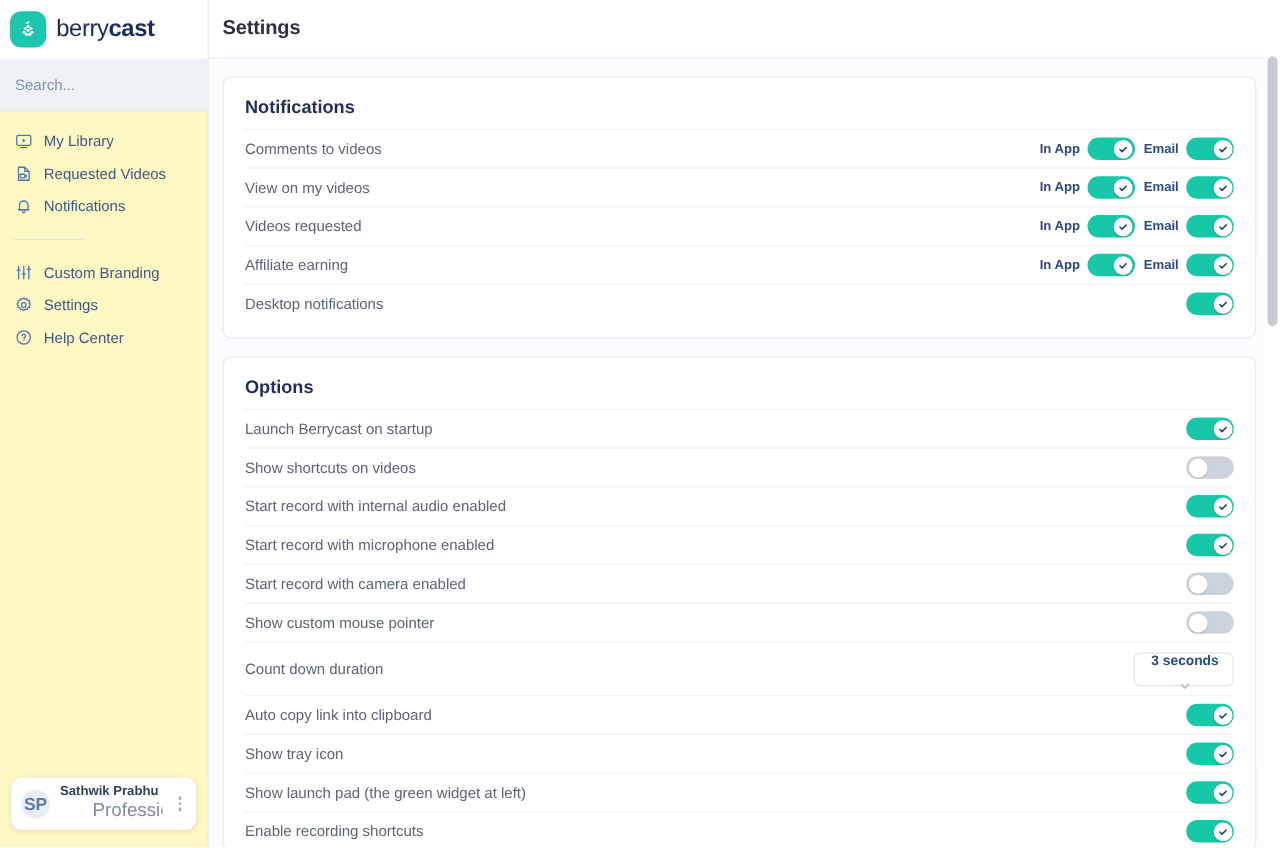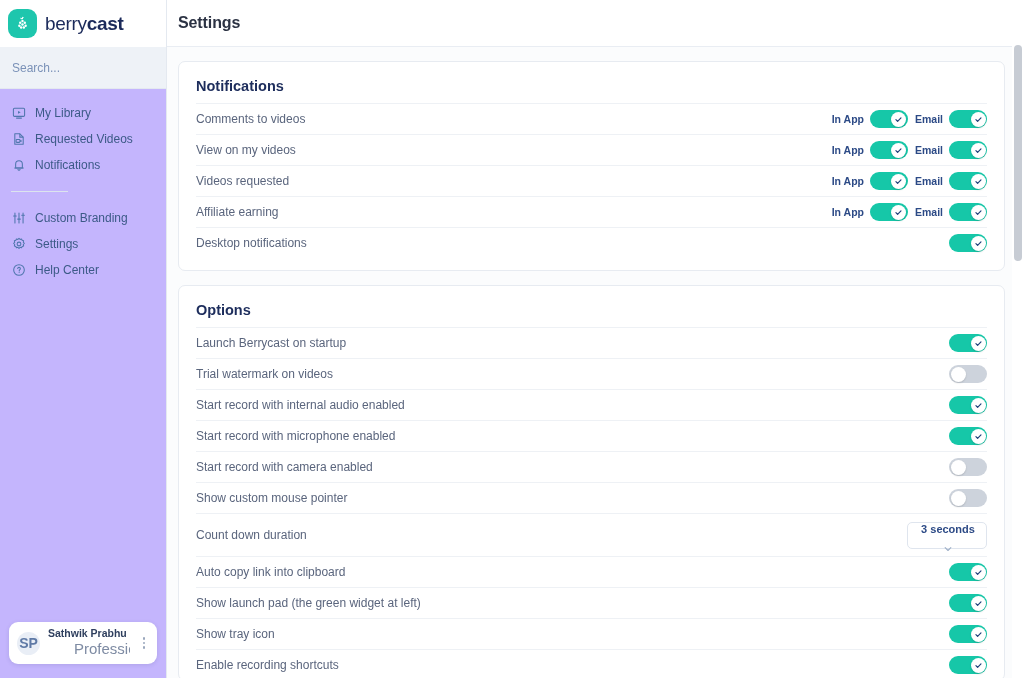--- a/index.html
+++ b/index.html
@@ -17,21 +17,21 @@
     width: 1024px;
     height: 678px;
     position: relative;
   }
 
   
   .sidebar {
     width: 167px;
     min-width: 167px;
     height: 678px;
-    background: #c4b5fd;
+    background: #fef9c3;
     border-right: 1px solid #e4e9f0;
     position: relative;
     display: flex;
     flex-direction: column;
   }
 
   .brand {
     height: 47px;
     display: flex;
     align-items: center;
@@ -572,21 +572,21 @@
                 <span class="knob">
                   <svg width="9" height="9" viewBox="0 0 12 12">
                     <path d="M2.6 6.2 L4.8 8.4 L9.3 3.9" fill="none" stroke="#1d3f7a" stroke-width="1.6" stroke-linecap="round" stroke-linejoin="round"></path>
                   </svg>
                 </span>
               </div>
           </div>
         </div>
 
         <div class="row">
-          <div class="row-label">Trial watermark on videos</div>
+          <div class="row-label">Show shortcuts on videos</div>
           <div class="row-controls">
             <div class="toggle">
                 <span class="knob"></span>
               </div>
           </div>
         </div>
 
         <div class="row">
           <div class="row-label">Start record with internal audio enabled</div>
           <div class="row-controls">
@@ -652,34 +652,34 @@
                 <span class="knob">
                   <svg width="9" height="9" viewBox="0 0 12 12">
                     <path d="M2.6 6.2 L4.8 8.4 L9.3 3.9" fill="none" stroke="#1d3f7a" stroke-width="1.6" stroke-linecap="round" stroke-linejoin="round"></path>
                   </svg>
                 </span>
               </div>
           </div>
         </div>
 
         <div class="row">
-          <div class="row-label">Show launch pad (the green widget at left)</div>
+          <div class="row-label">Show tray icon</div>
           <div class="row-controls">
             <div class="toggle on">
                 <span class="knob">
                   <svg width="9" height="9" viewBox="0 0 12 12">
                     <path d="M2.6 6.2 L4.8 8.4 L9.3 3.9" fill="none" stroke="#1d3f7a" stroke-width="1.6" stroke-linecap="round" stroke-linejoin="round"></path>
                   </svg>
                 </span>
               </div>
           </div>
         </div>
 
         <div class="row">
-          <div class="row-label">Show tray icon</div>
+          <div class="row-label">Show launch pad (the green widget at left)</div>
           <div class="row-controls">
             <div class="toggle on">
                 <span class="knob">
                   <svg width="9" height="9" viewBox="0 0 12 12">
                     <path d="M2.6 6.2 L4.8 8.4 L9.3 3.9" fill="none" stroke="#1d3f7a" stroke-width="1.6" stroke-linecap="round" stroke-linejoin="round"></path>
                   </svg>
                 </span>
               </div>
           </div>
         </div>

